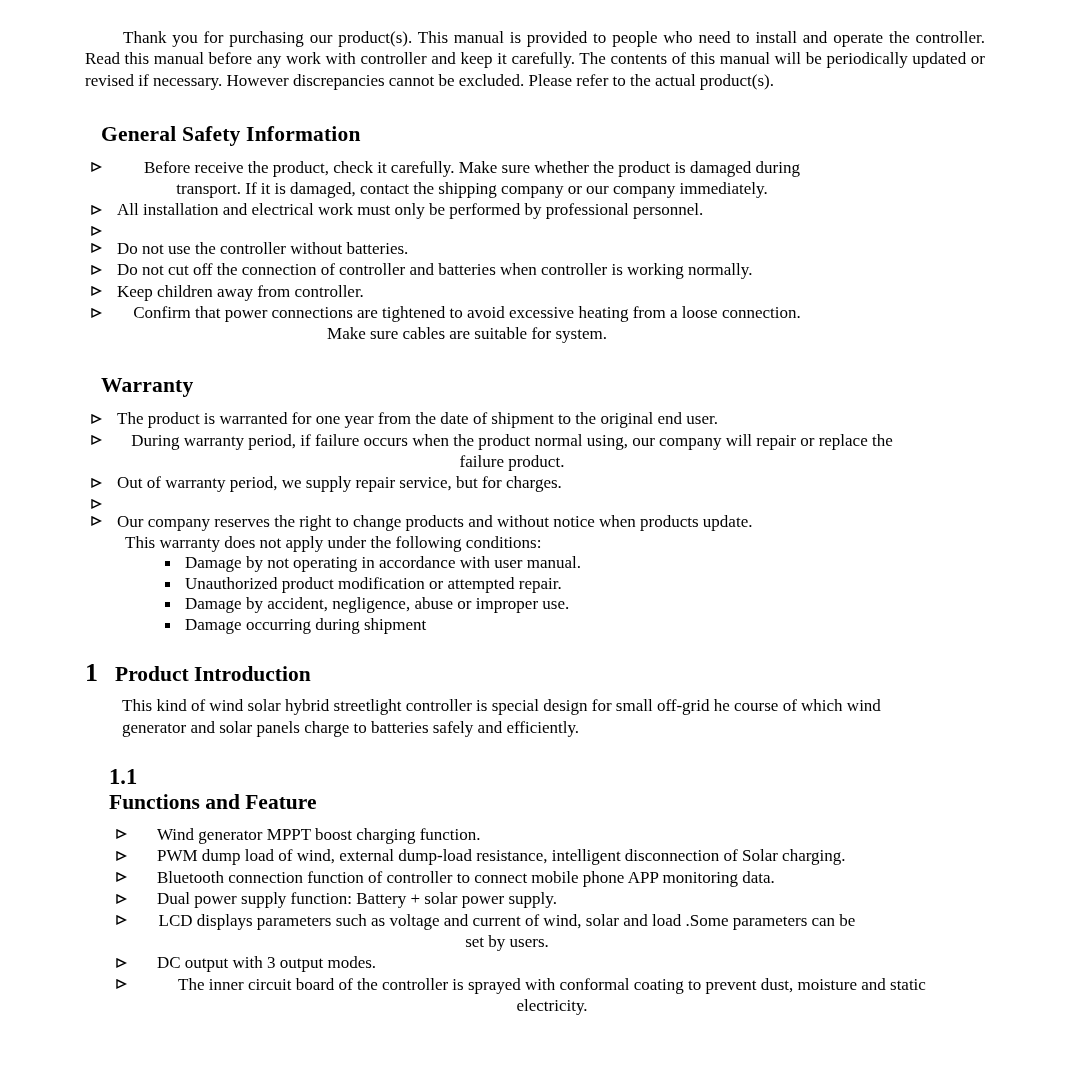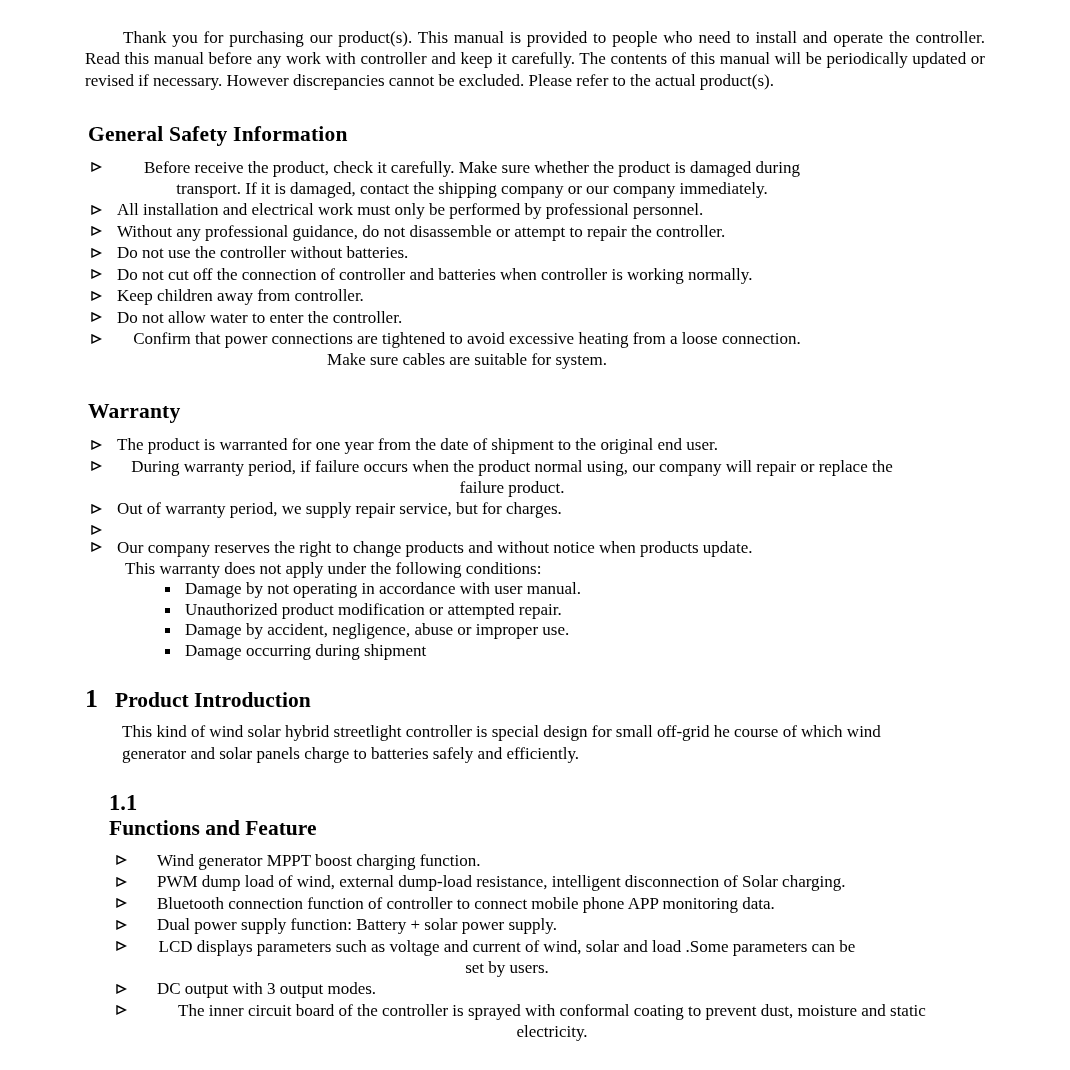--- a/index.html
+++ b/index.html
@@ -10,21 +10,21 @@
     overflow: hidden;
   }
   .page { padding: 27px 85px 0 85px; box-sizing: border-box; width: 1070px; }
 
   p.intro {
     margin: 0; font-size: 17px; line-height: 21.3px;
     text-align: justify; text-indent: 38px;
   }
 
   h2.sec {
-    margin: 31px 0 10px 3px; font-size: 21.5px; font-weight: bold;
+    margin: 31px 0 10px 16px; font-size: 21.5px; font-weight: bold;
     letter-spacing: 0.2px;
   }
   h2.warr { margin-top: 29px; }
 
   .list { font-size: 17px; line-height: 21px; }
   .row { display: flex; margin: 0 0 0.5px 0; }
   .row .bullet {
     flex: none; width: 32px; padding-left: 5px; box-sizing: border-box;
   }
   .row .bullet svg { display: block; margin-top: 4.5px; }
@@ -84,21 +84,20 @@
           </svg>
         </span>
       <span class="txt">All installation and electrical work must only be performed by professional personnel.</span>
     </div>
     <div class="row">
       <span class="bullet">
           <svg width="12" height="12" viewBox="0 0 12 12">
             <path d="M2 2 L10.5 6 L2 10 Z" fill="none" stroke="#000" stroke-width="1.4"></path>
           </svg>
         </span>
-      <span class="txt">Without any professional guidance, do not disassemble or attempt to repair the controller.</span>
     </div>
     <div class="row">
       <span class="bullet">
           <svg width="12" height="12" viewBox="0 0 12 12">
             <path d="M2 2 L10.5 6 L2 10 Z" fill="none" stroke="#000" stroke-width="1.4"></path>
           </svg>
         </span>
       <span class="txt">Do not use the controller without batteries.</span>
     </div>
     <div class="row">
@@ -109,28 +108,20 @@
         </span>
       <span class="txt">Do not cut off the connection of controller and batteries when controller is working normally.</span>
     </div>
     <div class="row">
       <span class="bullet">
           <svg width="12" height="12" viewBox="0 0 12 12">
             <path d="M2 2 L10.5 6 L2 10 Z" fill="none" stroke="#000" stroke-width="1.4"></path>
           </svg>
         </span>
       <span class="txt">Keep children away from controller.</span>
-    </div>
-    <div class="row">
-      <span class="bullet">
-          <svg width="12" height="12" viewBox="0 0 12 12">
-            <path d="M2 2 L10.5 6 L2 10 Z" fill="none" stroke="#000" stroke-width="1.4"></path>
-          </svg>
-        </span>
-      <span class="txt">Do not allow water to enter the controller.</span>
     </div>
     <div class="row">
       <span class="bullet">
           <svg width="12" height="12" viewBox="0 0 12 12">
             <path d="M2 2 L10.5 6 L2 10 Z" fill="none" stroke="#000" stroke-width="1.4"></path>
           </svg>
         </span>
       <span class="txt mw700">Confirm that power connections are tightened to avoid excessive heating from a loose connection. Make sure cables are suitable for system.</span>
     </div>
   </div>

